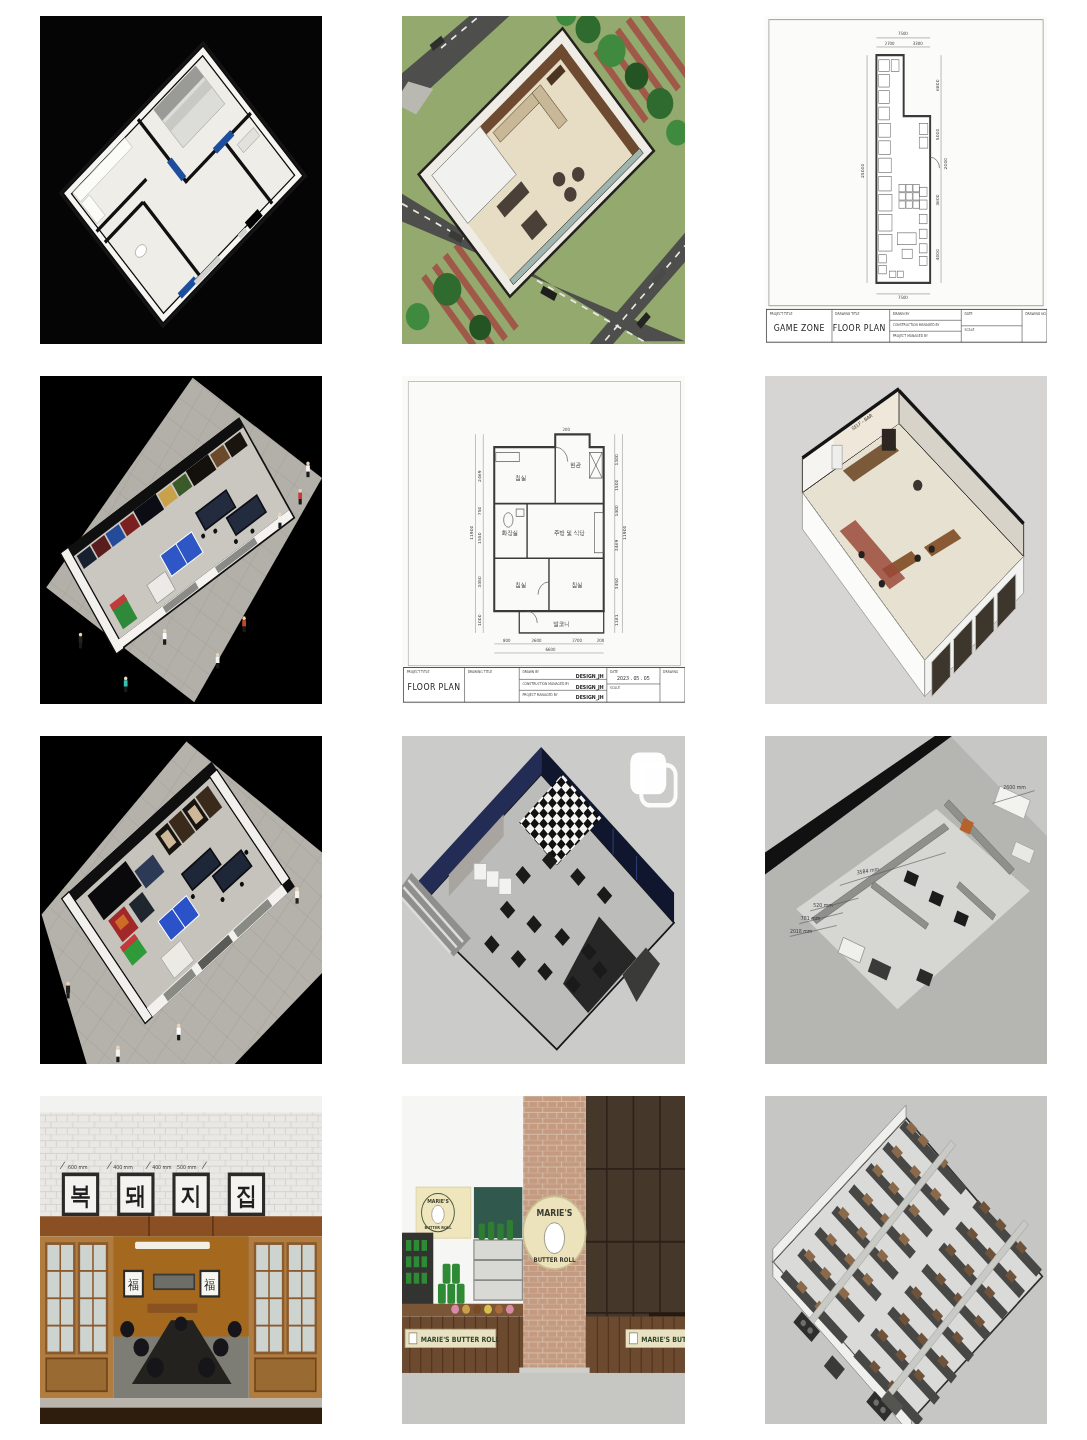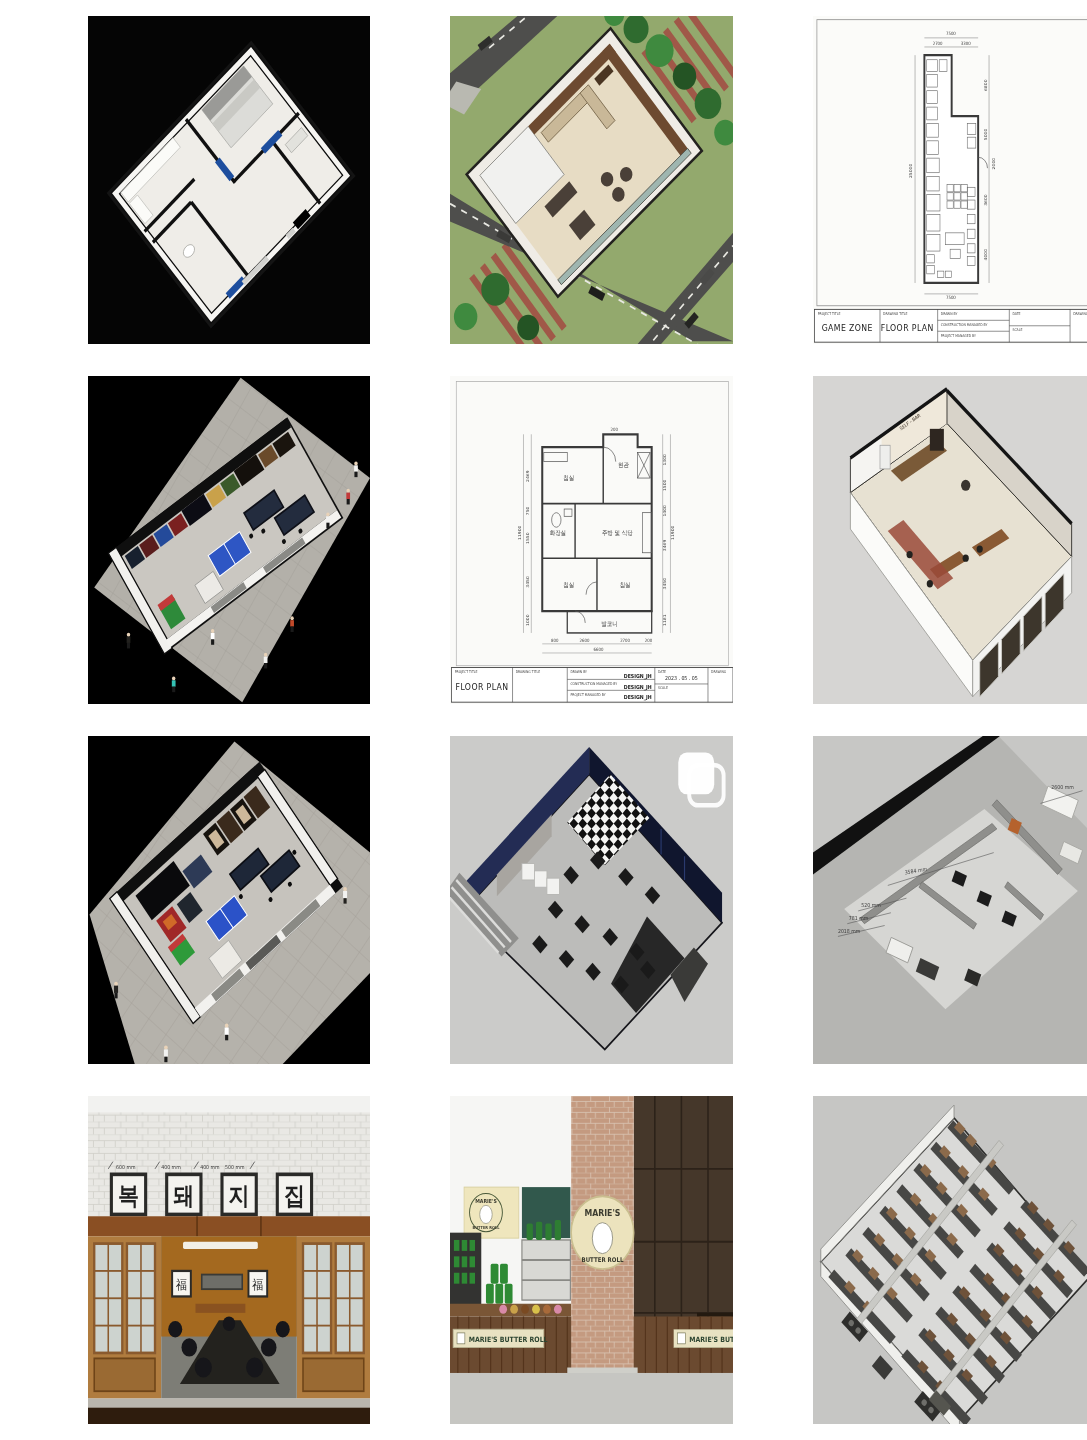--- a/index.html
+++ b/index.html
@@ -1,19 +1,19 @@
 <!DOCTYPE html>
 <html><head>
 <meta charset="utf-8">
 <style>
   html,body{margin:0;padding:0;background:#ffffff;}
   .stage{width:1033px;height:1440px;display:grid;
     grid-template-columns:362px 363px 362px;
     grid-template-rows:360px 360px 360px 360px;
-    gap:0;background:#fff;margin-left:48px;}
+    gap:0;background:#fff;}
   .cell{position:relative;overflow:hidden;}
   .cell svg{display:block;width:100%;height:100%;}
   text{font-family:"DejaVu Sans","Liberation Sans",sans-serif;}
   .tb-label{font-size:4px;fill:#444;}
   .tb-main{font-size:10px;fill:#222;letter-spacing:.5px;}
   .dim{font-size:5px;fill:#444;}
   .dim2{font-size:6px;fill:#3c3c3c;}
   .room{font-size:7px;fill:#333;}
 </style>
 </head>

